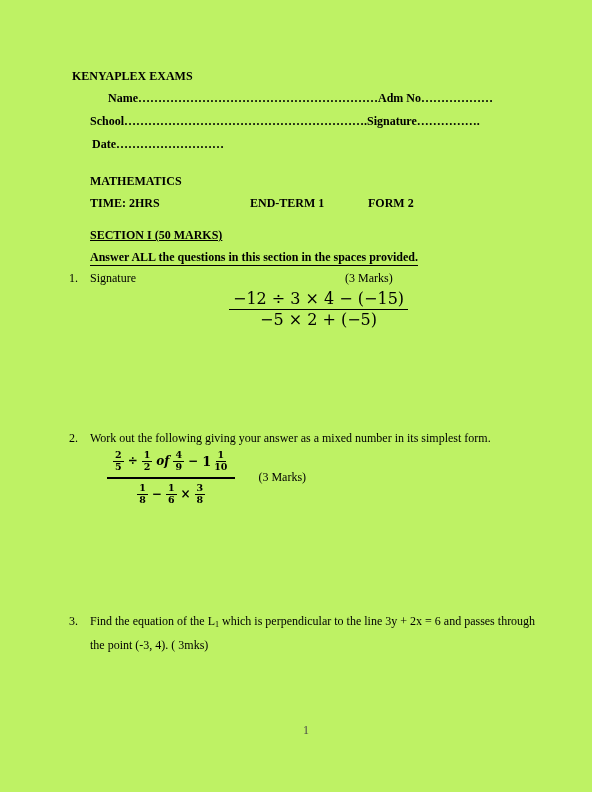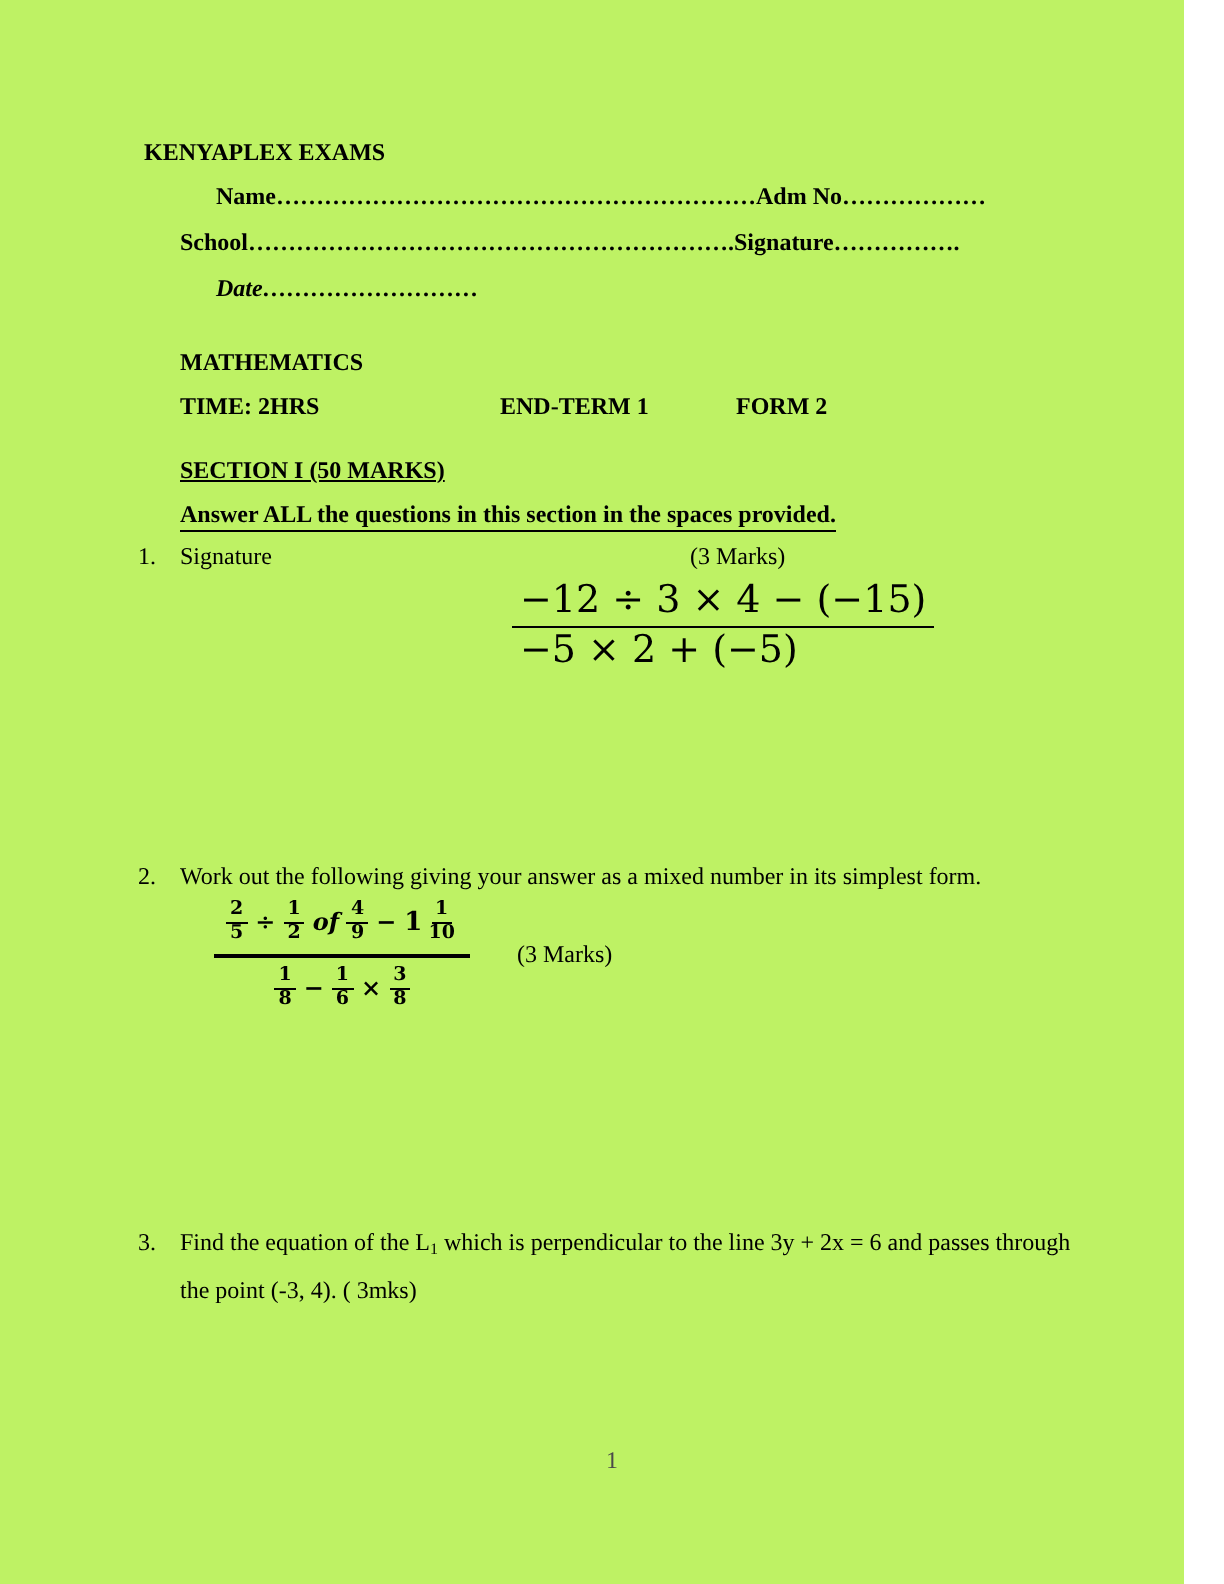--- a/index.html
+++ b/index.html
@@ -23,26 +23,27 @@
     line-height: 1.2;
   }
   .bold { font-weight: bold; }
   .underlined {
     border-bottom: 1.5px solid #000;
     padding-bottom: 1px;
   }
   
   .q1-math {
     position: absolute;
-    left: 256px;
+    left: 229px;
     top: 290px;
     display: inline-flex;
     flex-direction: column;
+    align-items: center;
     font-family: "DejaVu Serif", serif;
-    font-size: 19px;
+    font-size: 16px;
     line-height: 1.15;
   }
   .q1-num {
     padding: 0 4px 1px 4px;
     border-bottom: 1.4px solid #000;
     white-space: nowrap;
   }
   .q1-den {
     padding: 1px 4px 0 4px;
     white-space: nowrap;
@@ -99,21 +100,21 @@
   }
 </style>
 </head>
 <body>
 
 <div class="page">
 
   <div class="t bold" style="left:72px; top:69px;">KENYAPLEX EXAMS</div>
   <div class="t bold" style="left:108px; top:91px;">Name……………………………………………………Adm No………………</div>
   <div class="t bold" style="left:90px; top:114px;">School…………………………………………………….Signature…………….</div>
-  <div class="t bold" style="left:108px; top:137px;font-style:italic;">Date………………………</div>
+  <div class="t bold" style="left:92px; top:137px;">Date………………………</div>
 
   <div class="t bold" style="left:90px; top:174px;">MATHEMATICS</div>
   <div class="t bold" style="left:90px; top:196px;">TIME: 2HRS</div>
   <div class="t bold" style="left:250px; top:196px;">END-TERM 1</div>
   <div class="t bold" style="left:368px; top:196px;">FORM 2</div>
 
   <div class="t bold" style="left:90px; top:228px;text-decoration:underline;">SECTION I (50 MARKS)</div>
   <div class="t bold underlined" style="left:90px; top:250px;">Answer ALL the questions in this section in the spaces provided.</div>
 
   <div class="t" style="left:69px; top:271px;">1.</div>

